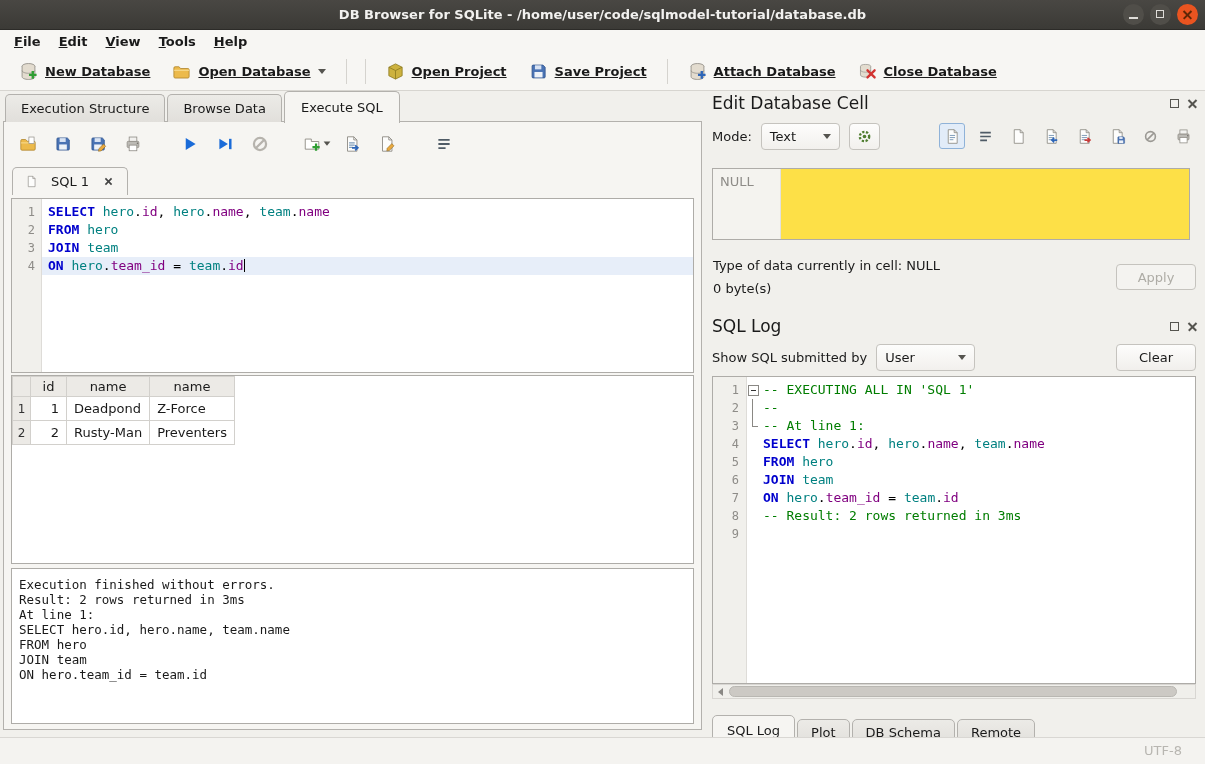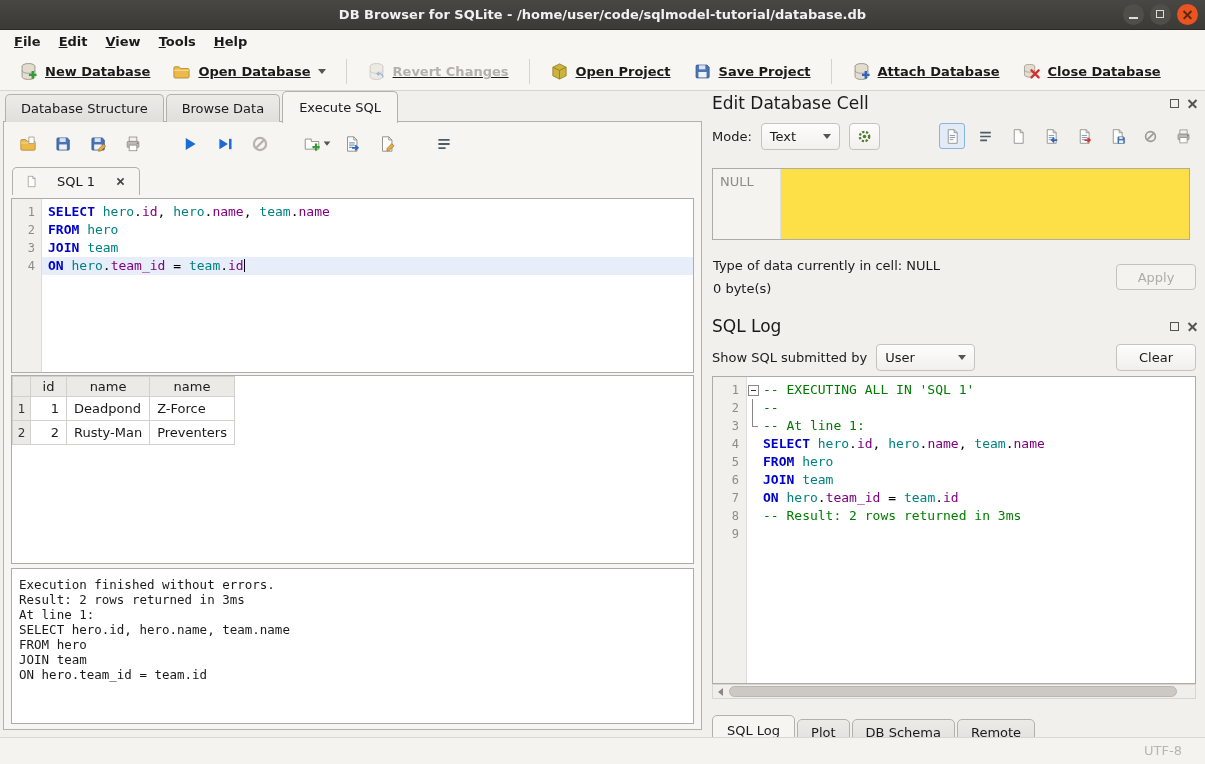--- a/index.html
+++ b/index.html
@@ -47,21 +47,21 @@
   .left-pane{ position:absolute; left:3px; top:121px; width:699px; height:609px;
     background:#f6f5f2; border:1px solid #b3b1ad; overflow:hidden; }
 
   .etoolbar{ position:absolute; left:10px; top:8px; display:flex; align-items:center; gap:8px; }
   .etb{ width:27px; height:27px; display:flex; align-items:center; justify-content:center; border-radius:3px; }
   .etb svg{ width:18px; height:18px; }
   .etb-gap{ width:14px; }
   .etb .ddc{ margin-left:2px; transform:scale(.85); }
 
   .stabbar{ position:absolute; left:8px; top:45px; display:flex; align-items:flex-end; }
-  .stab{ display:flex; align-items:center; gap:19px; padding:6px 12px; border:1px solid #b3b1ad; border-bottom:none;
+  .stab{ display:flex; align-items:center; gap:13px; padding:6px 12px; border:1px solid #b3b1ad; border-bottom:none;
     border-radius:5px 5px 0 0; background:#f6f5f2; position:relative; z-index:2; margin-bottom:-1px; }
   .stab svg{ width:13px; height:13px; }
   .stab-x{ display:inline-flex; }
 
   .editor{ position:absolute; left:7px; top:76px; width:683px; height:175px; background:#fff;
     border:1px solid #aeaca8; font-family:"DejaVu Sans Mono", monospace; font-size:13px; overflow:hidden; }
   .gutterbg{ position:absolute; left:0; top:0; bottom:0; width:30px; background:#f1f0ec; border-right:1px solid #dedcd8; }
   .gutterbg.g36{ width:34px; }
   .ed-lines{ position:relative; padding-top:4px; }
   .ed-row{ display:flex; height:18px; line-height:18px; }
@@ -203,34 +203,20 @@
         <span class="ic-wrap">
           <svg viewBox="0 0 16 16">
             <path d="M1.6 5c0-.6.4-1 1-1h3.2l1.6 1.5h6c.6 0 1 .4 1 1v6c0 .6-.4 1-1 1H2.6c-.6 0-1-.4-1-1z" fill="#ecba4b" stroke="#b0852c" stroke-width=".7"></path>
             <path d="M1.8 7h12.6" stroke="#f6d98c" stroke-width="1"></path>
           </svg>
         </span>
         <span class="tbl">Open Database</span>
         <i class="ddc"></i>
       </div>
       <div class="tb-sep"></div>
-      <div class="tb-btn disabled">
-        <span class="ic-wrap">
-          <svg viewBox="0 0 16 16">
-            <ellipse cx="8" cy="3.6" rx="5.4" ry="2.3" fill="#e3dccf" stroke="#8d8a83" stroke-width=".7"></ellipse>
-            <path d="M2.6 3.6v8.8c0 1.3 2.4 2.3 5.4 2.3s5.4-1 5.4-2.3V3.6" fill="#e3dccf" stroke="#8d8a83" stroke-width=".7"></path>
-            <path d="M2.6 7.2c0 1.3 2.4 2.3 5.4 2.3s5.4-1 5.4-2.3" fill="none" stroke="#8d8a83" stroke-width=".6"></path>
-            <g transform="translate(5.5 5.5) scale(.62)">
-              <path d="M12.4 12.4c.4-3.2-1.6-5.4-4.8-5.4H4.4" fill="none" stroke="#2e66b8" stroke-width="1.7"></path>
-              <path d="M7.6 3.6L3.4 7l4.2 3.4z" fill="#2e66b8"></path>
-            </g>
-          </svg>
-        </span>
-        <span class="tbl">Revert Changes</span>
-      </div>
       <div class="tb-sep"></div>
       <div class="tb-btn">
         <span class="ic-wrap">
           <svg viewBox="0 0 16 16">
             <path d="M8 1.6l5.6 2.8v7.2L8 14.4l-5.6-2.8V4.4z" fill="#cdb23e" stroke="#8e7b20" stroke-width=".7"></path>
             <path d="M8 7.2v7.2M2.4 4.4L8 7.2l5.6-2.8" fill="none" stroke="#8e7b20" stroke-width=".7"></path>
           </svg>
         </span>
         <span class="tbl">Open Project</span>
       </div>
@@ -266,21 +252,21 @@
             </g>
             <g transform="translate(5 4) scale(.75)">
               <path d="M4 4l8 8M12 4l-8 8" stroke="#d23331" stroke-width="2.6" stroke-linecap="round"></path>
             </g>
           </svg>
         </span>
         <span class="tbl">Close Database</span>
       </div>
     </div>
   <div class="maintabs" id="maintabs">
-      <div class="mtab">Database Structure</div>
+      <div class="mtab">Execution Structure</div>
       <div class="mtab">Browse Data</div>
       <div class="mtab active">Execute SQL</div>
     </div>
 
   <div class="left-pane">
     <div class="etoolbar" id="etoolbar">
         <div class="etb">
           <span class="ic-wrap">
             <svg viewBox="0 0 16 16">
               <path d="M1.6 5c0-.6.4-1 1-1h3.2l1.6 1.5h6c.6 0 1 .4 1 1v6c0 .6-.4 1-1 1H2.6c-.6 0-1-.4-1-1z" fill="#ecba4b" stroke="#b0852c" stroke-width=".7"></path>

